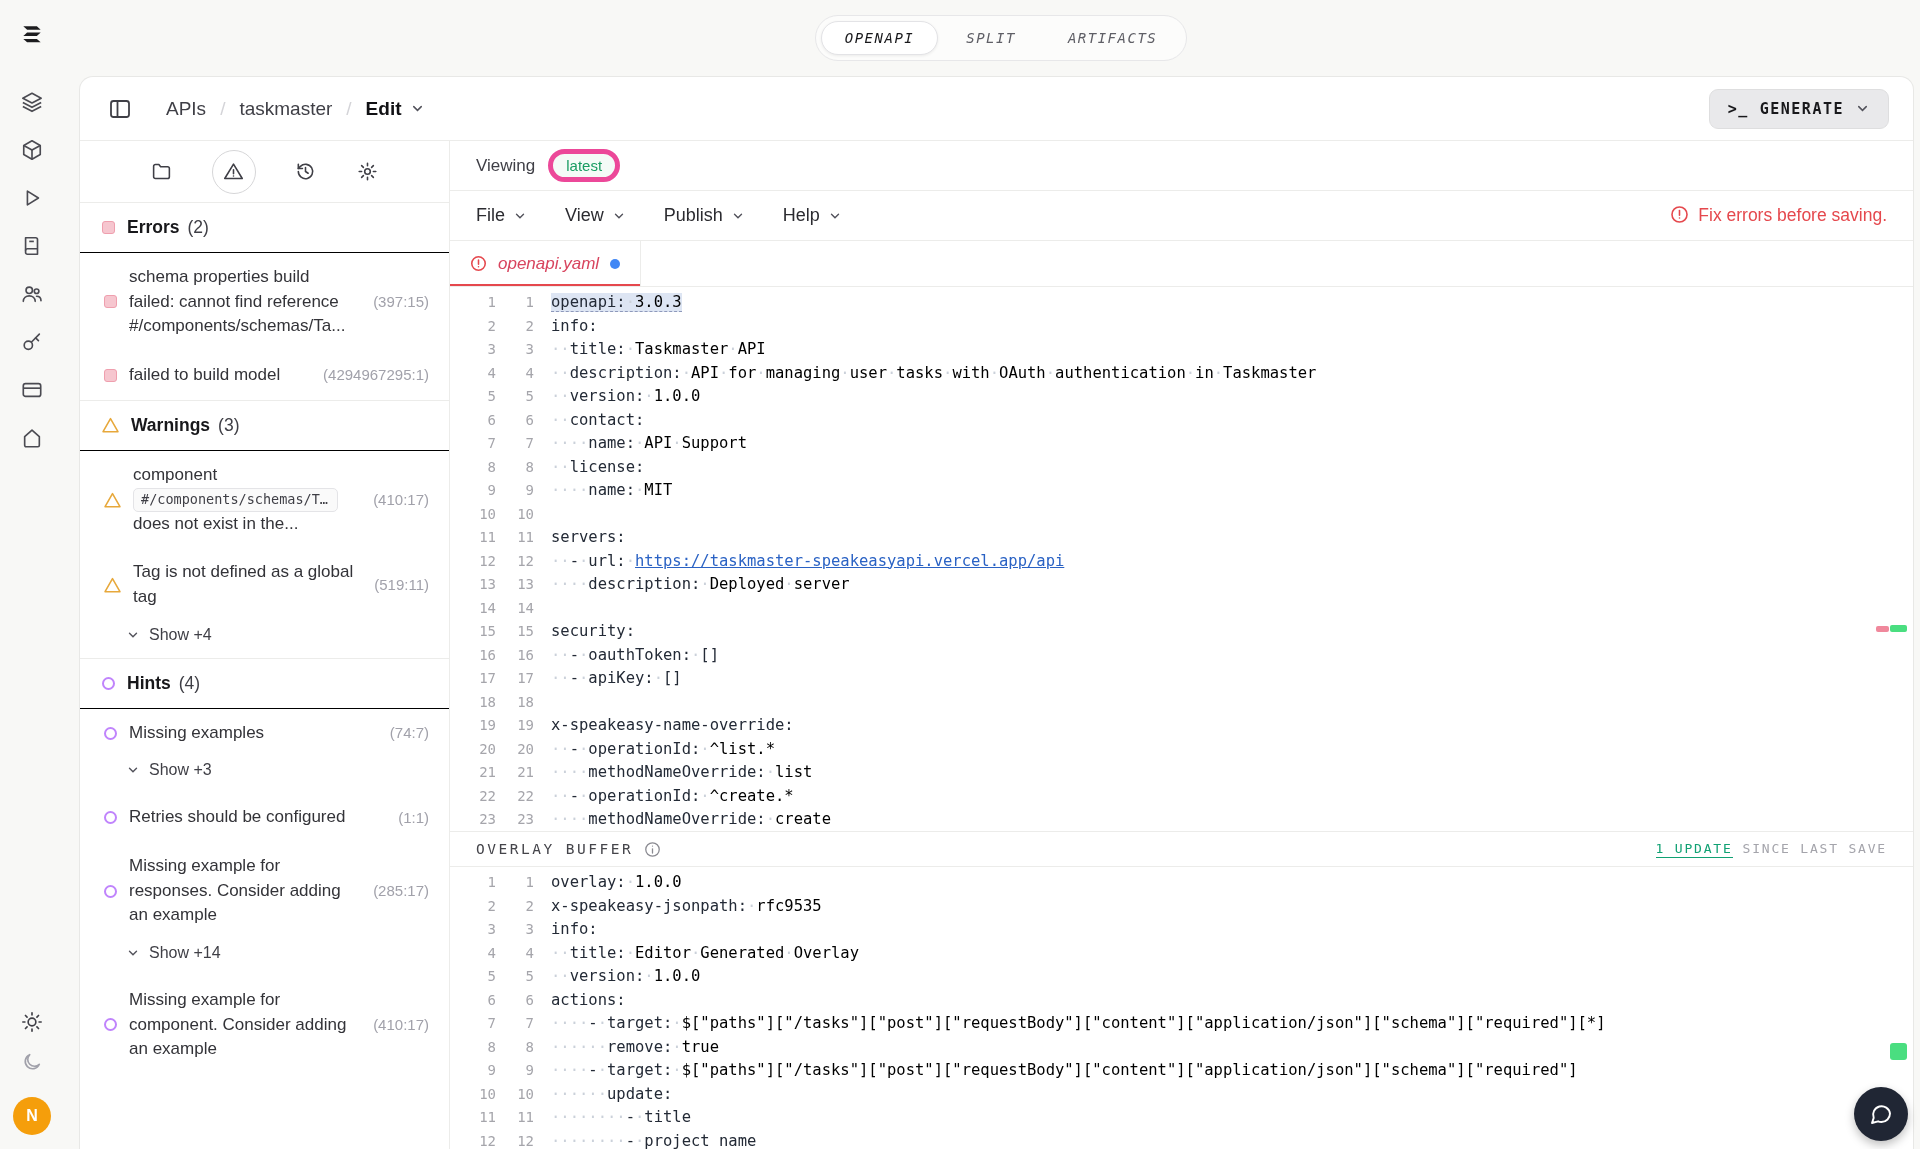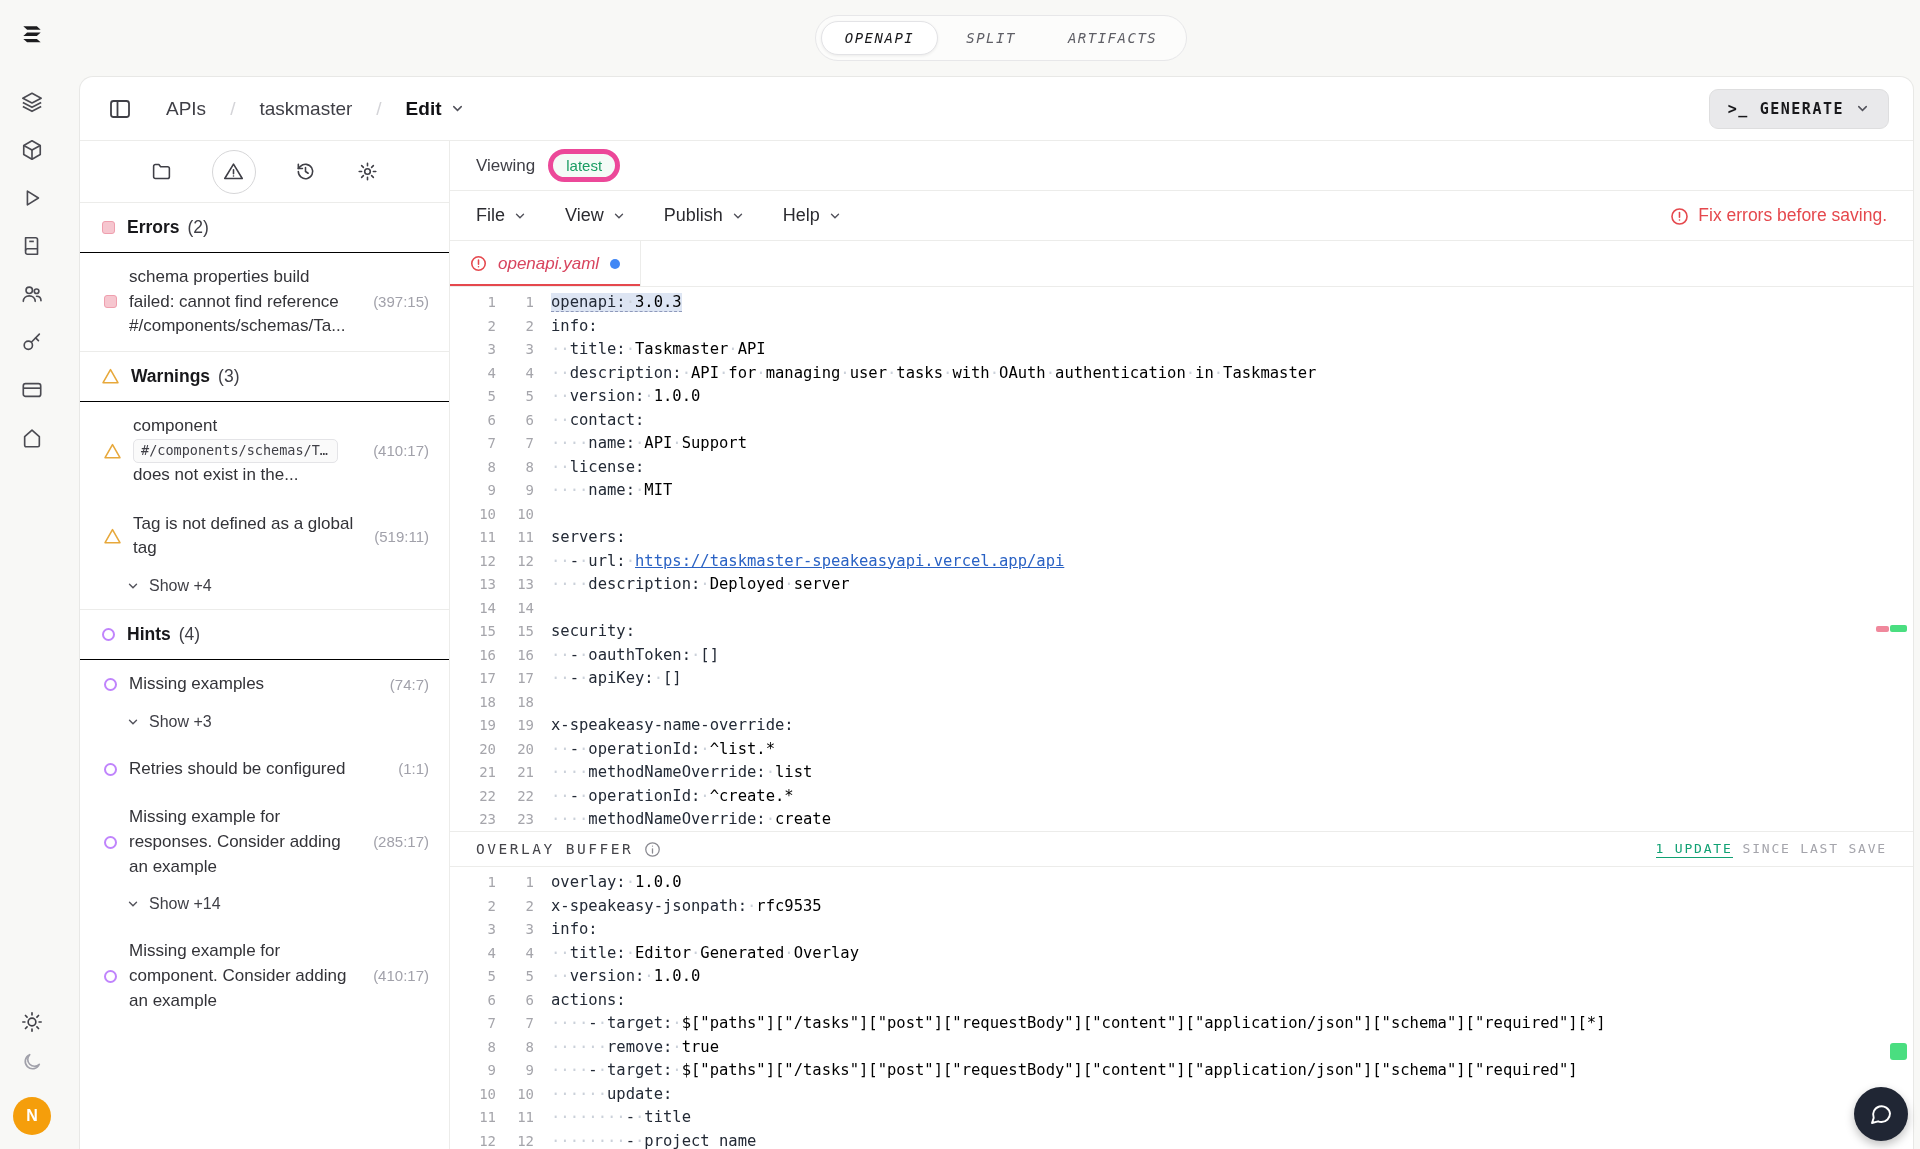--- a/index.html
+++ b/index.html
@@ -56,21 +56,21 @@
     position:absolute; left:79px; top:76px; right:6px; bottom:0;
     background:#fff; border:1px solid #e8e8e6; border-bottom:none;
     border-radius:14px 14px 0 0; overflow:hidden;
     display:flex; flex-direction:column;
   }
   .panel-header {
     flex:0 0 64px; display:flex; align-items:center;
     padding:0 24px 0 28px; border-bottom:1px solid #ececea;
   }
   .panel-toggle { width:24px; height:24px; color:#3f3f46; cursor:pointer; }
-  .breadcrumb { display:flex; align-items:flex-end; gap:24px; margin-left:34px; font-size:19px; }
+  .breadcrumb { display:flex; align-items:flex-end; gap:14px; margin-left:34px; font-size:19px; }
   .bc-item { color:#3f3f46; cursor:pointer; }
   .bc-sep { color:#d4d4d8; }
   .bc-current { color:#111114; font-weight:700; display:flex; align-items:center; gap:8px; cursor:pointer; }
   .chev { color:#52525b; }
   .generate-btn {
     margin-left:auto; display:flex; align-items:center; gap:11px;
     background:#e9e9eb; border:1px solid #dededf; border-radius:9px;
     padding:10px 18px; cursor:pointer;
     font-family:"DejaVu Sans Mono", monospace; font-size:15px; font-weight:bold;
     letter-spacing:1.5px; color:#18181b;
@@ -140,21 +140,21 @@
   .badge-latest {
     font-size:15px; color:#199c62; background:#f4fbf7;
     border:5px solid #ec4899; border-radius:999px; padding:3px 13px;
   }
   .menu-row {
     flex:0 0 50px; display:flex; align-items:center; gap:38px;
     padding:0 26px; border-bottom:1px solid #ececea;
   }
   .menu-item { display:flex; align-items:center; gap:8px; font-size:18px; color:#2b2b30; cursor:pointer; }
   .save-warning {
-    margin-left:auto; display:flex; align-items:flex-end; gap:9px;
+    margin-left:auto; display:flex; align-items:flex-start; gap:9px;
     color:#e5484d; font-size:17.5px; font-weight:500;
   }
   .tab-row { flex:0 0 46px; display:flex; border-bottom:1px solid #ececea; }
   .file-tab {
     display:flex; align-items:center; gap:11px; padding:0 20px;
     border-right:1px solid #ececea; cursor:pointer;
     box-shadow:inset 0 -2px 0 #e5484d;
   }
   .tab-name { font-size:17px; font-style:italic; color:#d8445e; }
   .unsaved-dot { width:10px; height:10px; border-radius:50%; background:#4087f5; }
@@ -363,20 +363,25 @@
         <section class="section">
           <header class="section-header">
             <span class="sq-icon"></span>
             <span class="section-title">Errors</span>
             <span class="section-count">(2)</span>
           </header>
           <div class="sb-item">
             <span class="sq-icon"></span>
             <span class="sb-text">schema properties build failed: cannot find reference #/components/schemas/Ta...</span>
             <span class="sb-loc">(397:15)</span>
+          </div>
+          <div class="sb-item">
+            <span class="sq-icon"></span>
+            <span class="sb-text">failed to build model</span>
+            <span class="sb-loc">(4294967295:1)</span>
           </div>
         </section>
 
         <section class="section">
           <header class="section-header">
             <span class="tri-icon">
               <svg width="17" height="16" viewBox="0 0 24 22" fill="none" stroke="currentColor" stroke-width="2.2" stroke-linejoin="round">
                   <path d="M12 2 22.5 20.5h-21Z"></path>
                 </svg>
             </span>

